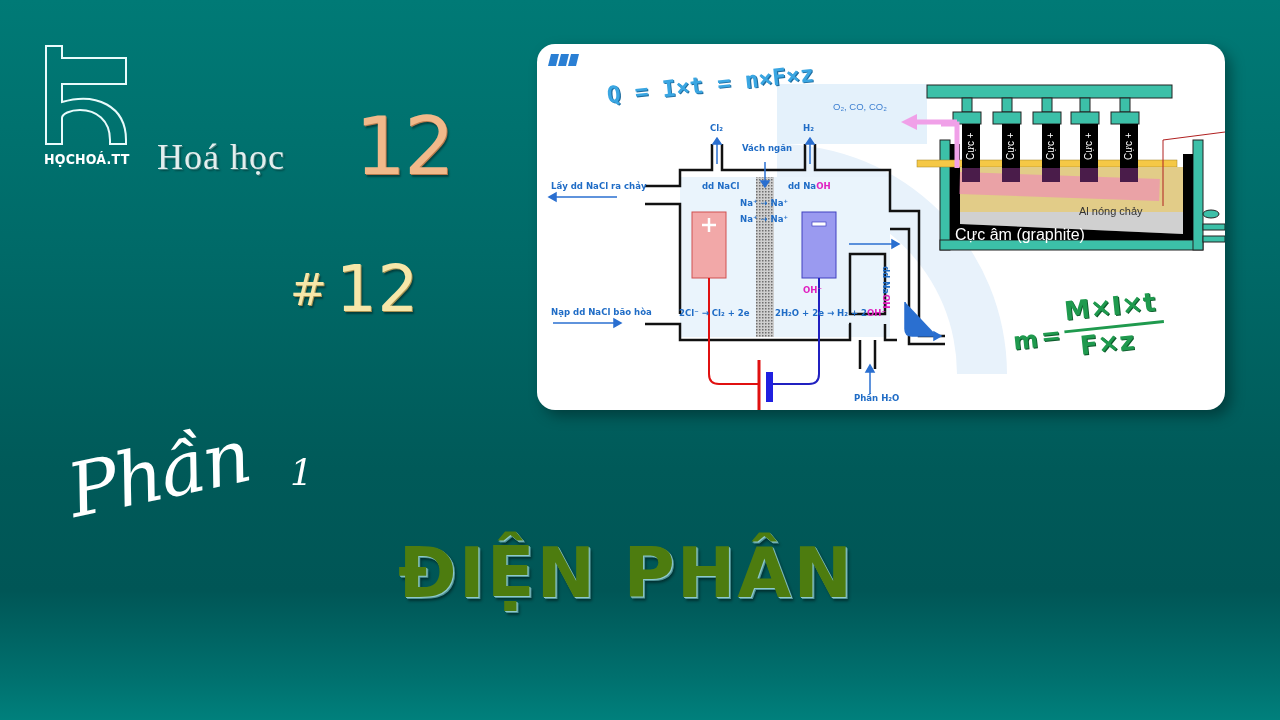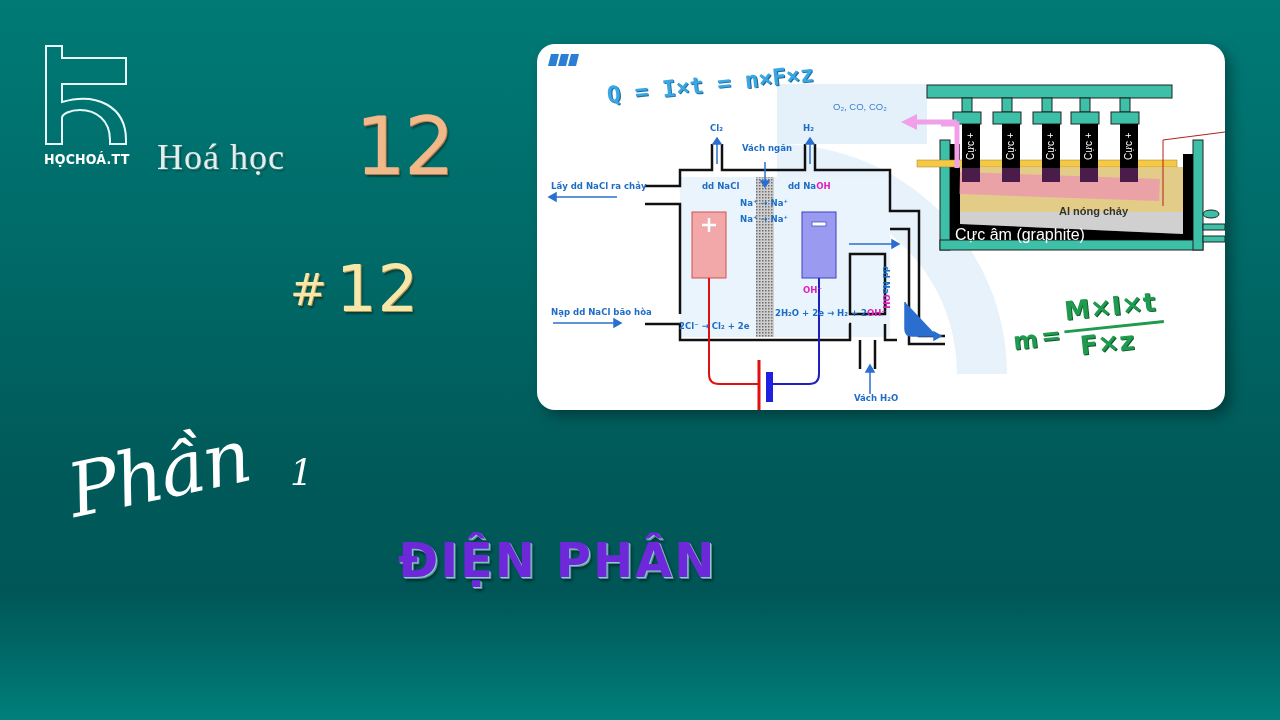--- a/index.html
+++ b/index.html
@@ -18,38 +18,38 @@
     text-shadow: 1px 1px 0 #3c7f7d, 2px 2px 2px rgba(0,0,0,0.35); }
   #grade { left:355px; top:100px; font-family:"DejaVu Sans", sans-serif; font-size:80px; color:#f1b98a; font-weight:normal; letter-spacing:-2px;
     text-shadow: 1px 1px 0 #b97b4d, 2px 3px 2px rgba(0,0,0,0.4); }
   #episode { left:290px; top:252px; font-family:"DejaVu Sans", sans-serif; font-size:64px; color:#f7e7a9;
     text-shadow: 1px 1px 0 #a89352, 2px 3px 2px rgba(0,0,0,0.4); letter-spacing:1px; }
   #episode .hash { font-size:44px; vertical-align:6px; margin-right:8px; }
 
   #part { left:78px; top:448px; font-family:"DejaVu Serif", serif; font-style:italic; font-size:74px; color:#ffffff; transform:rotate(-12deg); transform-origin:left bottom; letter-spacing:-2px; }
   #part-num { left:290px; top:452px; font-family:"DejaVu Serif", serif; font-style:italic; font-size:36px; color:#ffffff; }
 
-  #title { left:398px; top:532px; font-family:"DejaVu Sans", sans-serif; font-weight:bold; font-size:48px; color:#6d28d9; letter-spacing:2px;
+  #title { left:398px; top:532px; font-family:"DejaVu Sans", sans-serif; font-weight:bold; font-size:70px; color:#4d7c0f; letter-spacing:2px;
     text-shadow: 1px 1px 0 #8fc9cc, 2px 2px 0 #4f9497, 3px 4px 3px rgba(0,0,0,0.45); }
 
   
   #card { left:537px; top:44px; width:688px; height:366px; background:#ffffff; border-radius:18px;
     box-shadow: 6px 6px 14px rgba(0,0,0,0.35); overflow:hidden; }
   .f1 { left:70px; top:38px; font-family:"DejaVu Sans Mono", monospace; font-weight:bold; font-size:23px; color:#3aa6e2;
     transform:rotate(-6deg); transform-origin:left center; text-shadow:1px 1px 0 #1f6da0; }
   .f2 { left:472px; top:258px; font-family:"DejaVu Sans", sans-serif; font-weight:bold; color:#1f9a4e; transform:rotate(-6deg); transform-origin:left center; text-shadow:1px 1px 0 #0d5a2b; }
   .f2 .m { font-size:24px; position:absolute; left:0; top:26px; }
   .f2 .eq { font-size:24px; position:absolute; left:28px; top:24px; }
   .f2 .num { font-size:26px; position:absolute; left:54px; top:0px; white-space:nowrap; }
   .f2 .bar { position:absolute; left:52px; top:34px; width:100px; height:3px; background:#1f9a4e; }
   .f2 .den { font-size:26px; position:absolute; left:66px; top:36px; white-space:nowrap; }
 
   .lbl { font-family:"DejaVu Sans Condensed","DejaVu Sans",sans-serif; font-size:9.5px; font-weight:bold; color:#1f6cc6; white-space:nowrap; }
   .lbl.pink { color:#e020c0; }
-  .lbl.gray { color:#333; font-weight:bold; font-size:11px; font-family:"Liberation Sans",sans-serif; }
+  .lbl.gray { color:#333; font-weight:normal; font-size:11px; font-family:"Liberation Sans",sans-serif;margin-left:20px; }
   .lbl.white { color:#fff; font-weight:normal; font-size:10px; font-family:"Liberation Sans",sans-serif; }
   .lbl.blue-light { color:#3c7fd0; font-weight:normal; font-family:"Liberation Sans",sans-serif; font-size:9.5px; }
 </style>
 </head>
 <body>
 
 <svg id="logo" class="abs" viewBox="0 0 86 120">
   <path d="M2 2 H18 V14 H82 V40 H18 V58 C52 48 82 62 82 96 V100 H66 V96 C66 76 52 66 36 66 C26 66 18 70 18 74 V100 H2 Z" fill="none" stroke="#e8fbfb" stroke-width="2"></path>
 </svg>
 <div id="logo-text" class="abs">HỌCHOÁ.TT</div>
@@ -191,24 +191,24 @@
   <div class="abs lbl" style="left:173px;top:78px">Cl₂</div>
   <div class="abs lbl" style="left:266px;top:78px">H₂</div>
   <div class="abs lbl" style="left:205px;top:98px">Vách ngăn</div>
   <div class="abs lbl" style="left:14px;top:136px">Lấy dd NaCl ra chảy</div>
   <div class="abs lbl" style="left:14px;top:262px">Nạp dd NaCl bão hòa</div>
   <div class="abs lbl" style="left:165px;top:136px">dd NaCl</div>
   <div class="abs lbl" style="left:251px;top:136px"><span>dd Na</span><span class="pink" style="color:#e020c0">OH</span></div>
   <div class="abs lbl" style="left:203px;top:153px"><span>Na⁺</span> ⇢ <span>Na⁺</span></div>
   <div class="abs lbl" style="left:203px;top:169px"><span>Na⁺</span> ⇢ <span>Na⁺</span></div>
   <div class="abs lbl pink" style="left:266px;top:240px">OH⁻</div>
-  <div class="abs lbl" style="left:142px;top:276px">2Cl⁻ → Cl₂ + 2e</div>
+  <div class="abs lbl" style="left:142px;top:263px">2Cl⁻ → Cl₂ + 2e</div>
   <div class="abs lbl" style="left:238px;top:263px"><span>2H₂O + 2e → H₂ + 2</span><span class="pink" style="color:#e020c0">OH⁻</span></div>
   <div class="abs lbl" style="left:355px;top:222px;transform:rotate(90deg);transform-origin:left top"><span>dd Na</span><span style="color:#e020c0">OH</span></div>
-  <div class="abs lbl" style="left:317px;top:348px">Vách H₂O</div>
+  <div class="abs lbl" style="left:317px;top:348px">Phần H₂O</div>
 
   <div class="abs lbl blue-light" style="left:296px;top:57px">O₂, CO, CO₂</div>
   <div class="abs lbl white" style="left:428px;top:116px;transform:rotate(-90deg);transform-origin:left top">Cực +</div>
   <div class="abs lbl white" style="left:468px;top:116px;transform:rotate(-90deg);transform-origin:left top">Cực +</div>
   <div class="abs lbl white" style="left:508px;top:116px;transform:rotate(-90deg);transform-origin:left top">Cực +</div>
   <div class="abs lbl white" style="left:546px;top:116px;transform:rotate(-90deg);transform-origin:left top">Cực +</div>
   <div class="abs lbl white" style="left:586px;top:116px;transform:rotate(-90deg);transform-origin:left top">Cực +</div>
   <div class="abs lbl gray" style="left:522px;top:161px">Al nóng chảy</div>
   <div class="abs lbl white" style="left:418px;top:182px;font-size:16px">Cực âm (graphite)</div>
 </div>

